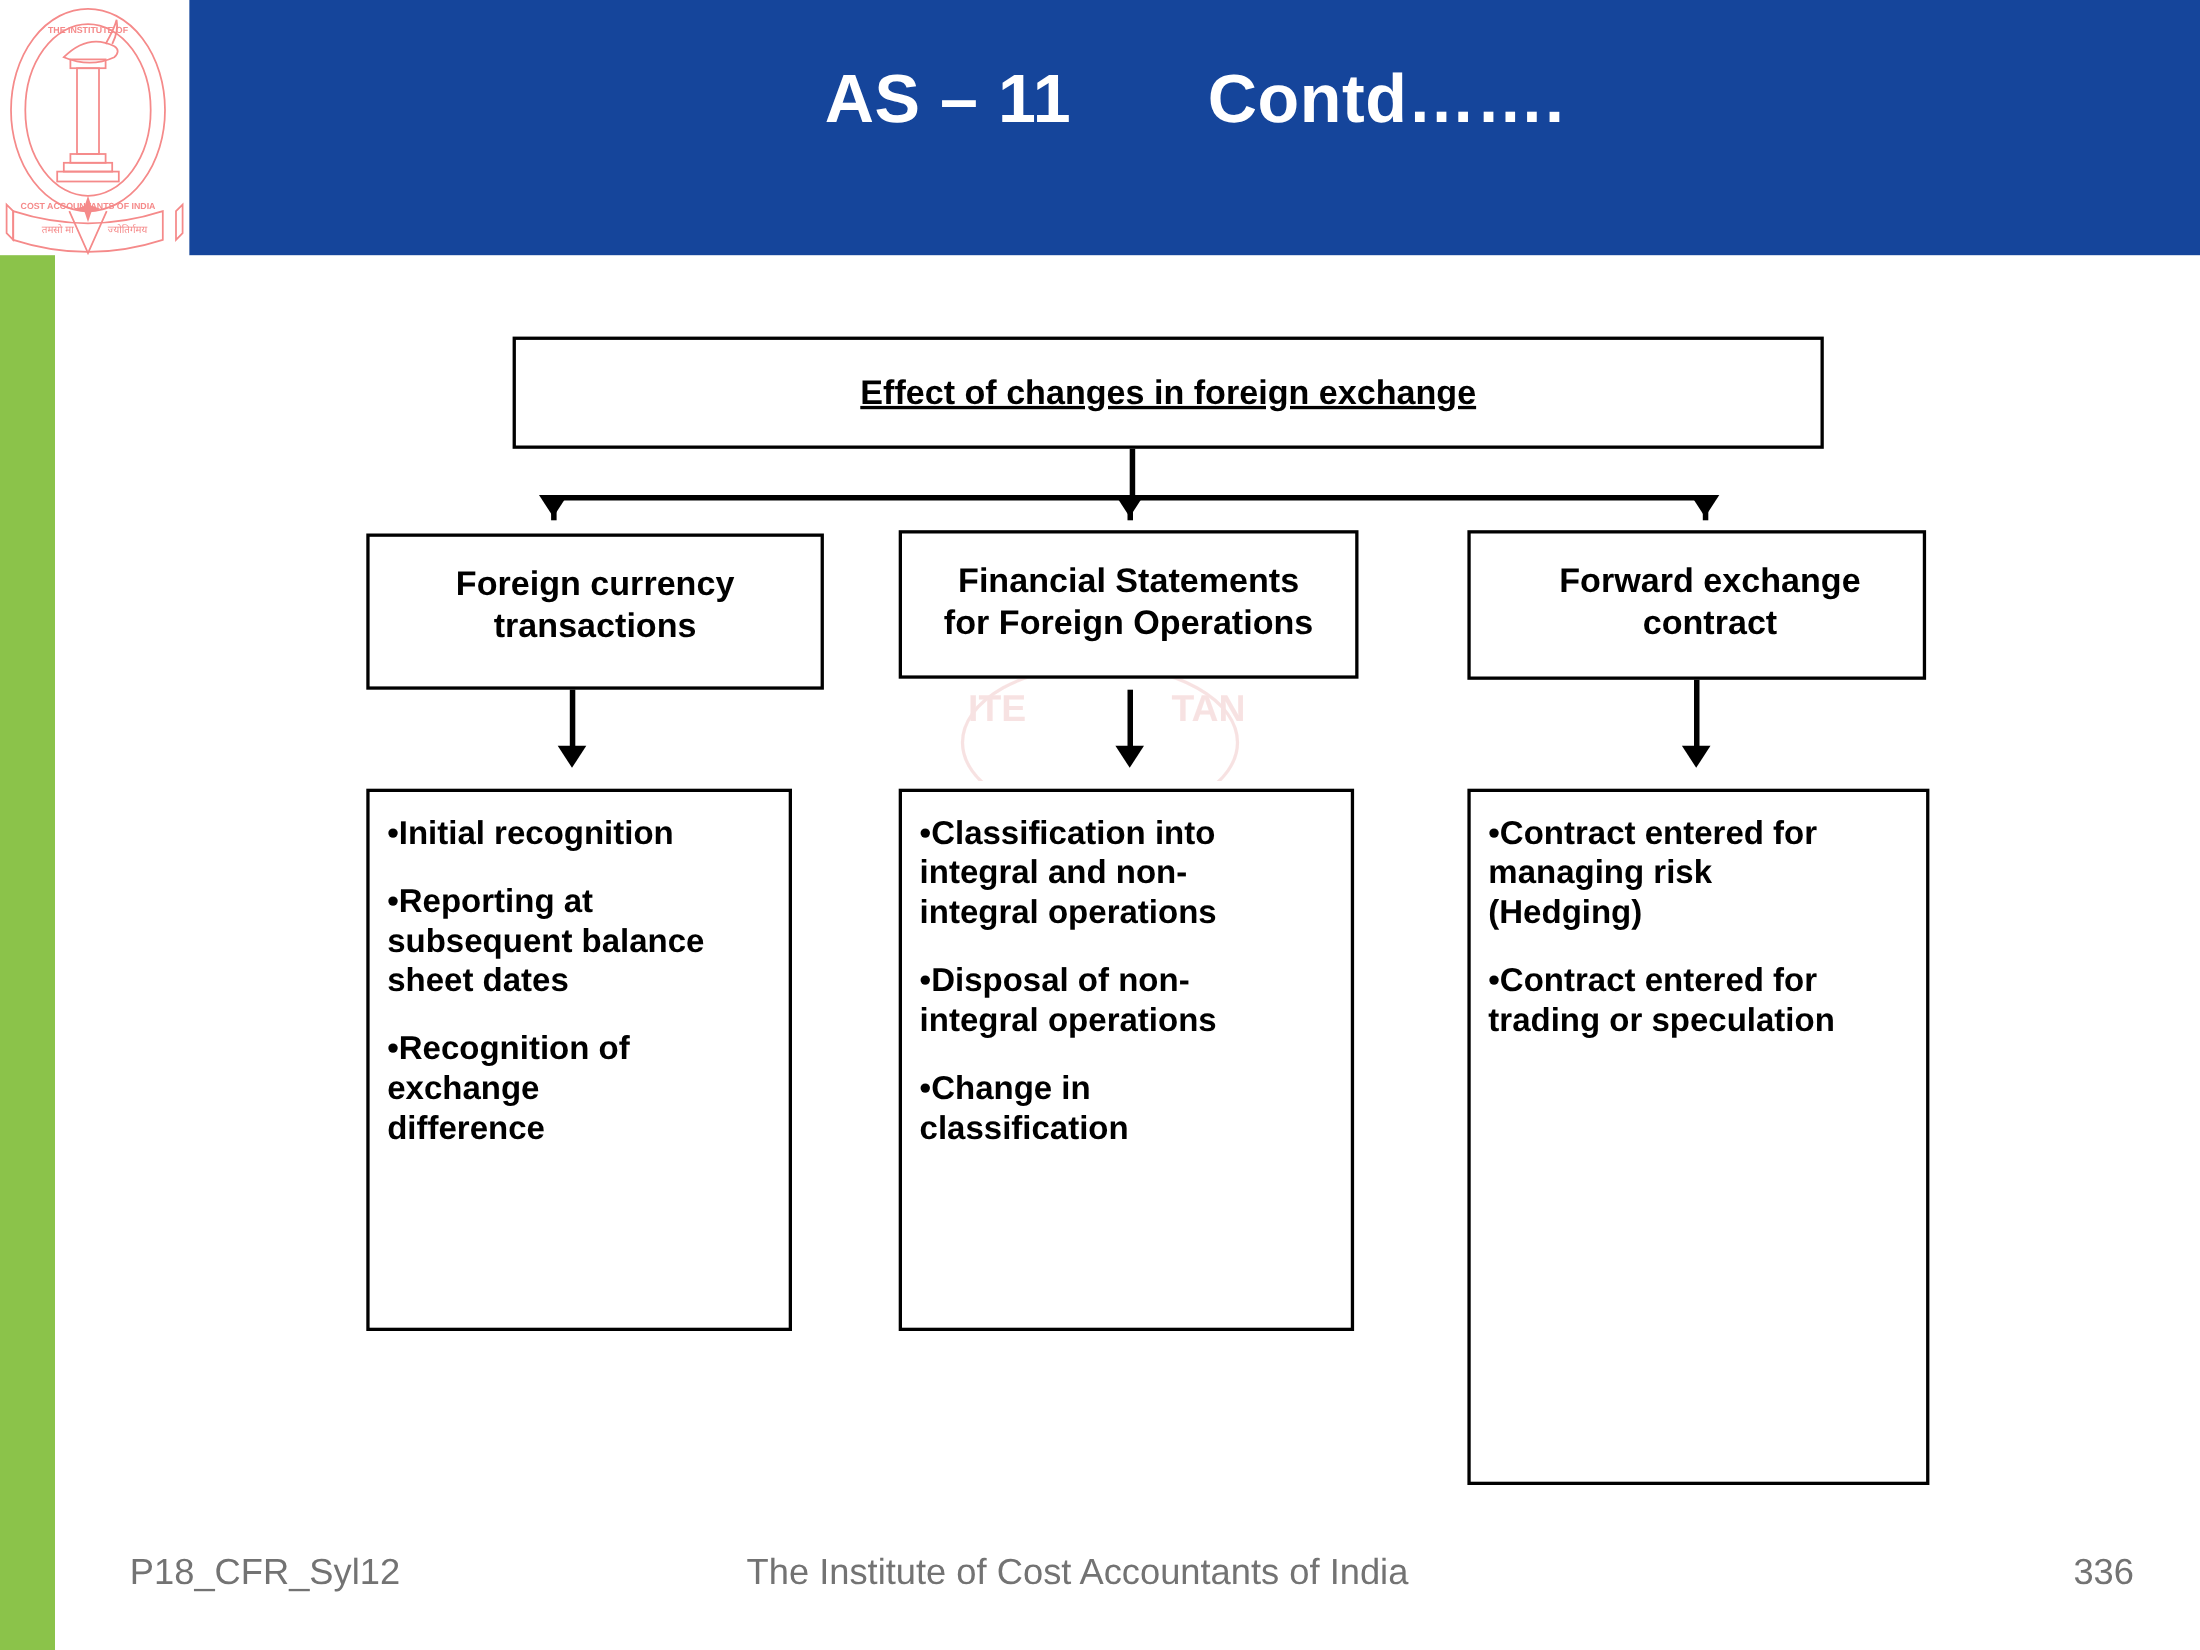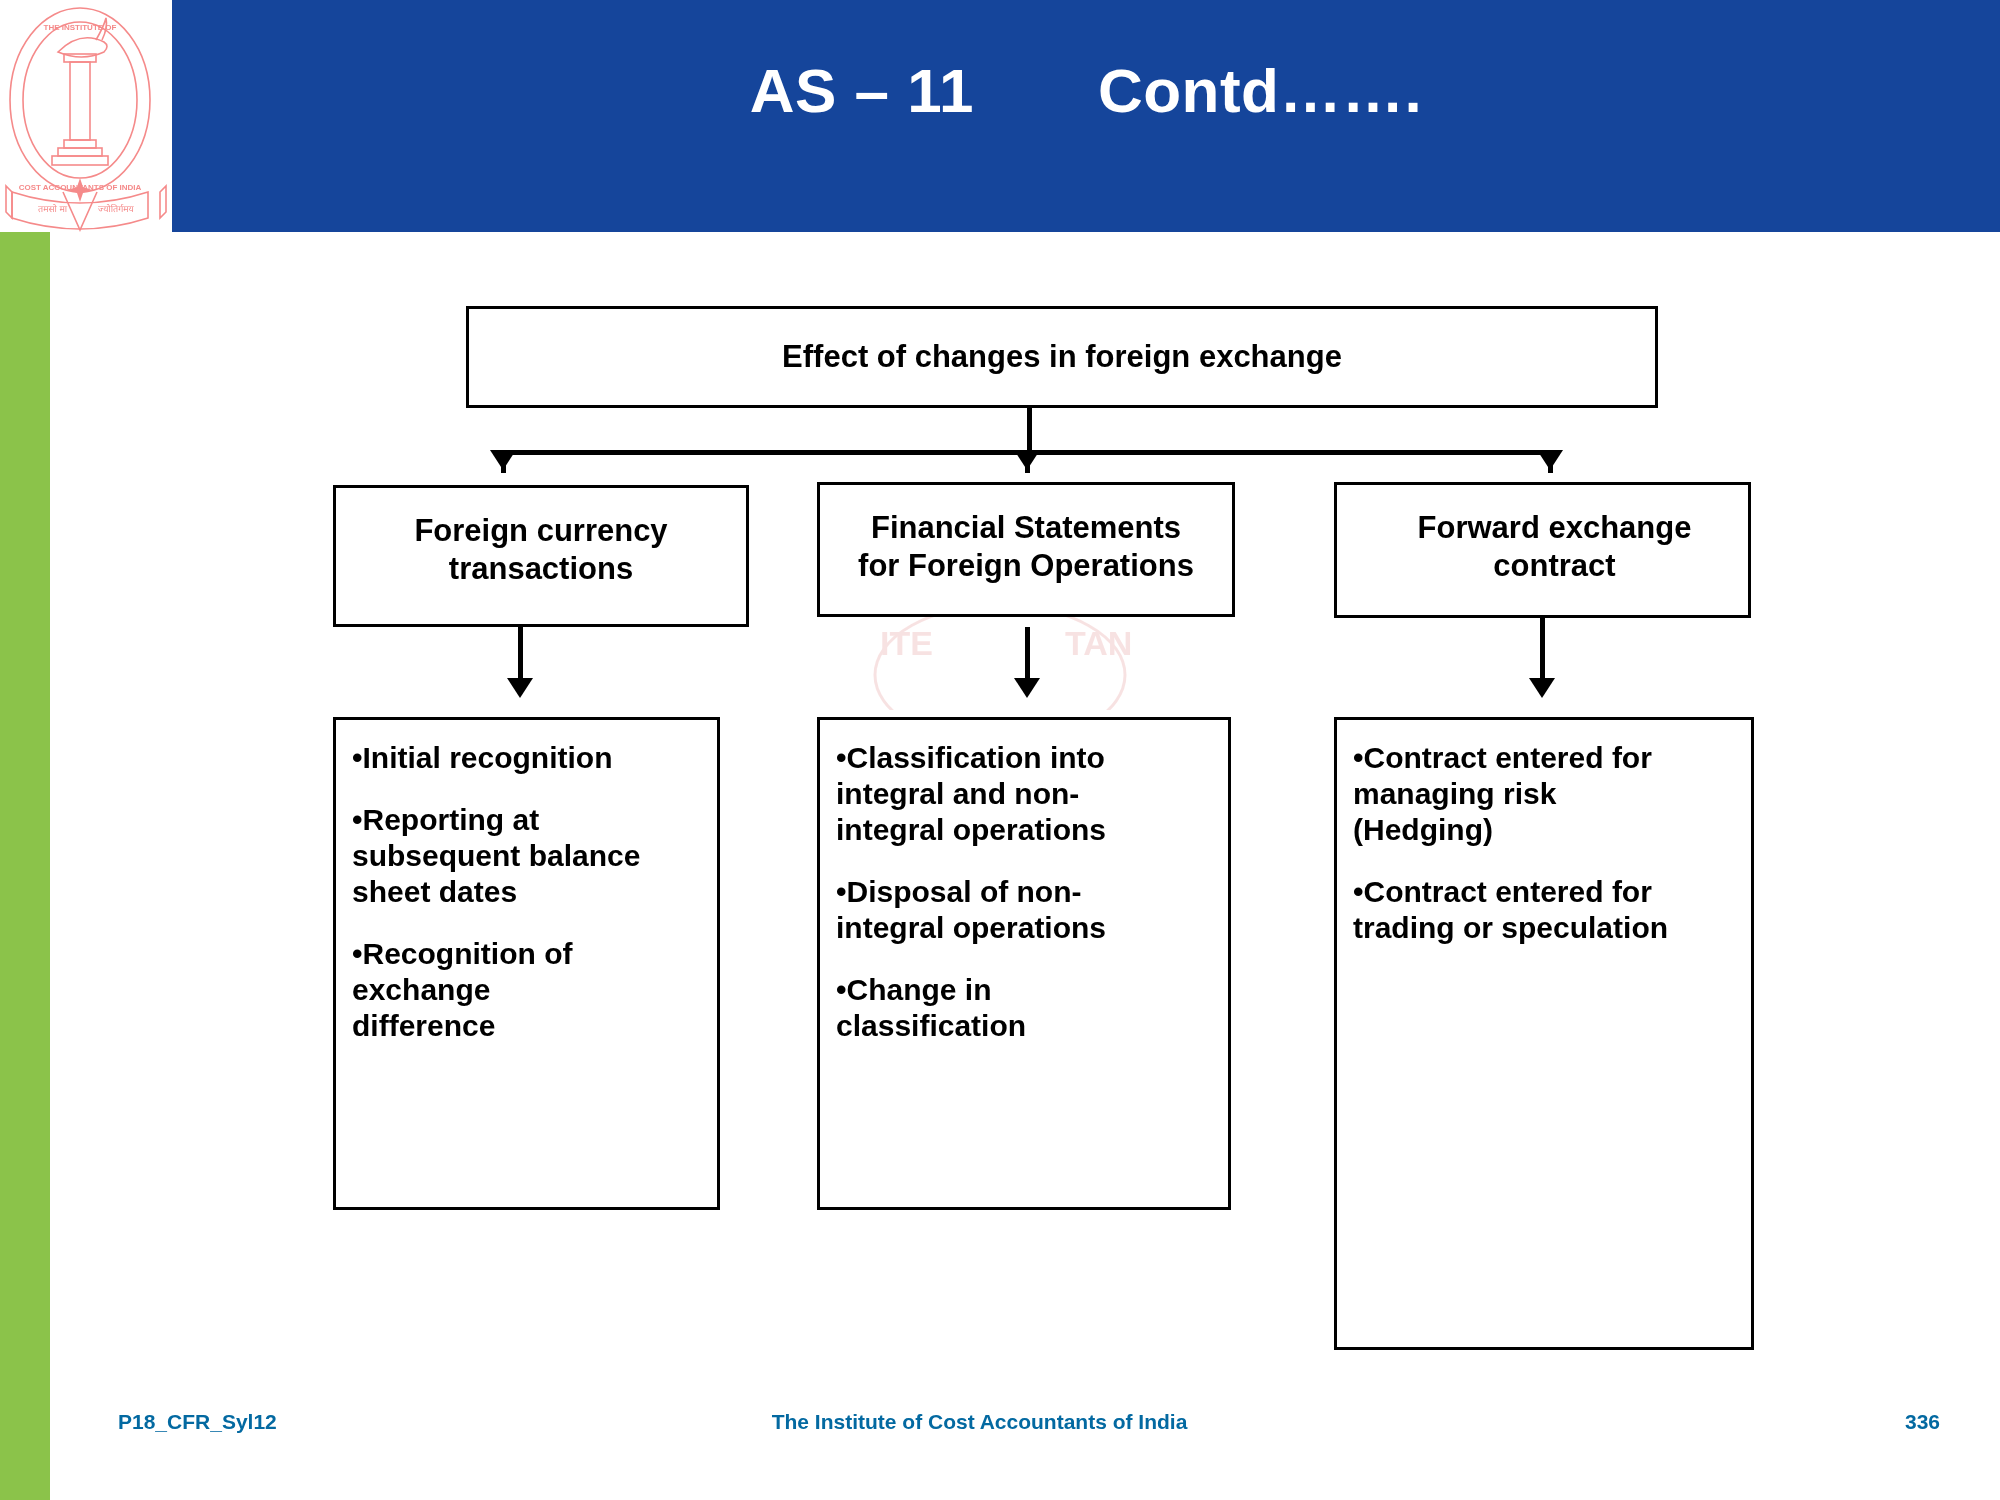--- a/index.html
+++ b/index.html
@@ -109,23 +109,23 @@
     width: 0; height: 0;
     border-left: 13px solid transparent;
     border-right: 13px solid transparent;
     border-top: 20px solid #000000;
   }
 
   
   #footer { position: absolute; left: 0; top: 1410px; width: 2000px; height: 70px; }
   .foot {
     position: absolute;
-    color: #0369a1;
-    font-size: 21px;
-    font-weight: bold;
+    color: #737373;
+    font-size: 33px;
+    font-weight: normal;
     white-space: pre;
   }
   #footer-left   { left: 118px;  top: 0; }
   #footer-center { left: 0; top: 0; width: 1959px; text-align: center; }
   #footer-page   { right: 60px; top: 0; }
 </style>
 </head>
 <body>
 
 <div id="header-band"></div>
@@ -175,21 +175,21 @@
 
 <svg id="watermark" viewBox="0 0 300 110">
   <g fill="none" stroke="#e8a3a3" stroke-width="3">
     <ellipse cx="150" cy="75" rx="125" ry="70"></ellipse>
     <path d="M120 10 q30 -8 60 0"></path>
   </g>
   <text x="30" y="55" fill="#e8a3a3" font-size="34" font-weight="bold" font-family="'Liberation Sans', sans-serif">ITE</text>
   <text x="215" y="55" fill="#e8a3a3" font-size="34" font-weight="bold" font-family="'Liberation Sans', sans-serif">TAN</text>
 </svg>
 
-<div class="fc-box l1" style="left:466px; top:306px; width:1192px; height:102px;">
+<div class="fc-box l1" style="left:466px; top:306px; width:1192px; height:102px;text-decoration:underline;">
   <span class="ctext">Effect of changes in foreign exchange</span>
 </div>
 
 <div class="vline" style="left:1027px; top:408px; width:5px; height:45px;"></div>
 <div class="hline" style="left:501px; top:450px; width:1052px; height:5px;"></div>
 
 <div class="vline" style="left:501px; top:450px; width:5px; height:23px;"></div>
 <div class="arrow-head" style="left:490px; top:450px;"></div>
 
 <div class="vline" style="left:1025px; top:450px; width:5px; height:23px;"></div>

